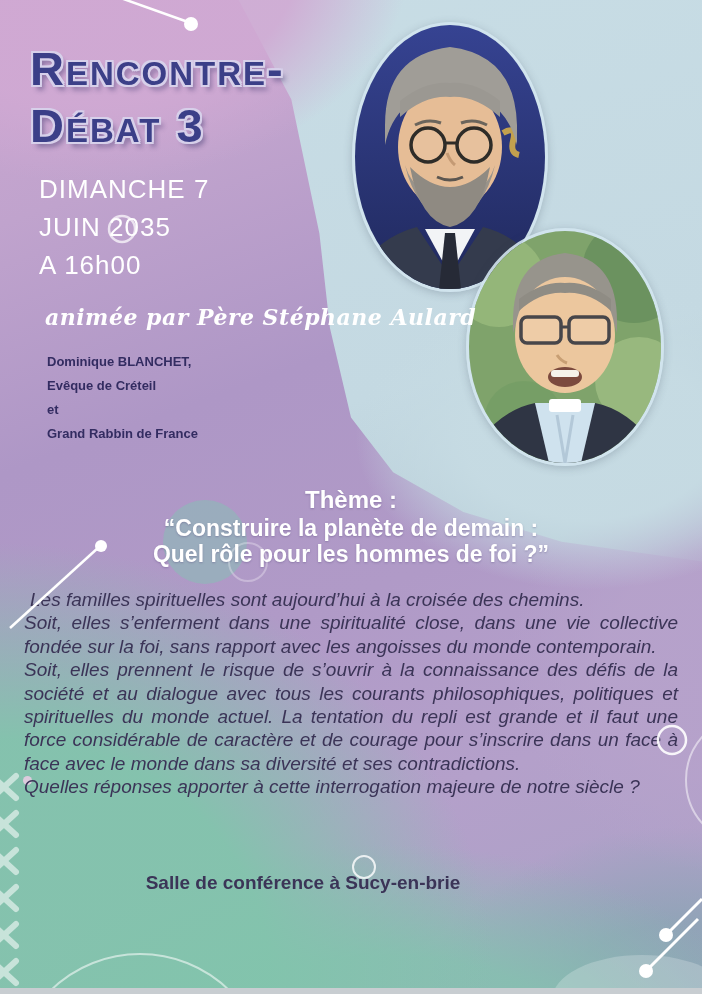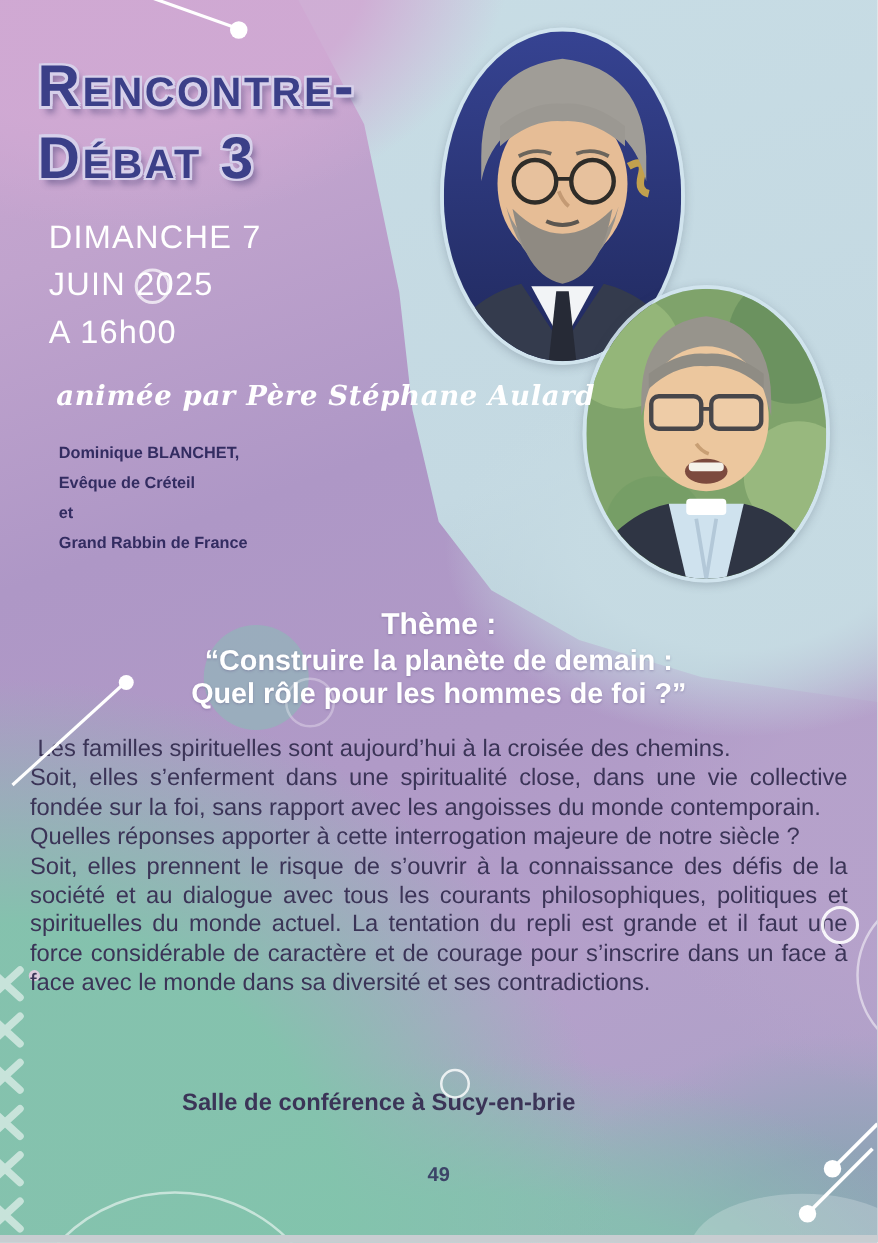--- a/index.html
+++ b/index.html
@@ -40,21 +40,21 @@
   .moderator{position:absolute;left:45px;top:304px;z-index:4;color:#fff;
     font-style:italic;font-weight:bold;font-size:22px;letter-spacing:.5px;
     font-family:cursive,"DejaVu Serif",serif;}
   .speakers{position:absolute;left:47px;top:350px;z-index:4;color:#332c61;
     font-weight:bold;font-size:13px;line-height:24px;}
   .theme{position:absolute;left:0;top:487px;width:702px;text-align:center;z-index:4;
     color:#fff;font-weight:bold;font-size:23px;line-height:26px;
     text-shadow:0 1px 2px rgba(82,70,120,.35);}
   .theme .t-label{font-size:24px;margin-bottom:2px;}
   .body-text{position:absolute;left:24px;top:588px;width:654px;z-index:4;
-    color:#3b3457;font-size:19px;line-height:23.4px;text-align:justify;font-weight:500;}
+    color:#3b3457;font-size:19px;line-height:23.4px;text-align:justify;font-weight:500;font-style:italic;}
   .body-text p{margin:0;}
   .body-text p.first{text-indent:6px;}
   .venue{position:absolute;left:0;top:872px;width:606px;text-align:center;z-index:4;
     color:#3b3457;font-weight:bold;font-size:19px;}
   .pagenum{position:absolute;left:0;top:932px;width:702px;text-align:center;z-index:4;
     color:#3c4468;font-weight:bold;font-size:16px;}
   
   .photo{position:absolute;border-radius:50%;overflow:hidden;
     border:3px solid rgba(210,228,238,.9);box-shadow:0 2px 8px rgba(60,70,90,.25);}
   .photo svg{display:block;}
@@ -165,21 +165,21 @@
     </svg>
   </div>
 
   <div class="title">
     <div class="title-line">Rencontre-</div>
     <div class="title-line">Débat 3</div>
   </div>
 
   <div class="date">
     <div>DIMANCHE 7</div>
-    <div>JUIN 2025</div>
+    <div>JUIN 2035</div>
     <div>A 16h00</div>
   </div>
 
   <div class="moderator">animée par Père Stéphane Aulard</div>
 
   <div class="speakers">
     <div>Dominique BLANCHET,</div>
     <div>Evêque de Créteil</div>
     <div>et</div>
     <div>Grand Rabbin de France</div>
@@ -187,22 +187,21 @@
 
   <div class="theme">
     <div class="t-label">Thème :</div>
     <div>“Construire la planète de demain :</div>
     <div>Quel rôle pour les hommes de foi ?”</div>
   </div>
 
   <div class="body-text">
     <p class="first">Les familles spirituelles sont aujourd’hui à la croisée des chemins.</p>
     <p>Soit, elles s’enferment dans une spiritualité close, dans une vie collective fondée sur la foi, sans rapport avec les angoisses du monde contemporain.</p>
+    <p>Soit, elles prennent le risque de s’ouvrir à la connaissance des défis de la société et au dialogue avec tous les courants philosophiques, politiques et spirituelles du monde actuel. La tentation du repli est grande et il faut une force considérable de caractère et de courage pour s’inscrire dans un face à face avec le monde dans sa diversité et ses contradictions.</p>
     <p>Quelles réponses apporter à cette interrogation majeure de notre siècle ?</p>
-    <p>Soit, elles prennent le risque de s’ouvrir à la connaissance des défis de la société et au dialogue avec tous les courants philosophiques, politiques et spirituelles du monde actuel. La tentation du repli est grande et il faut une force considérable de caractère et de courage pour s’inscrire dans un face à face avec le monde dans sa diversité et ses contradictions.</p>
   </div>
 
   <div class="venue">Salle de conférence à Sucy-en-brie</div>
 
-  <div class="pagenum">49</div>
 
   <div class="bottom-bar"></div>
 </div>
 
 </body></html>

